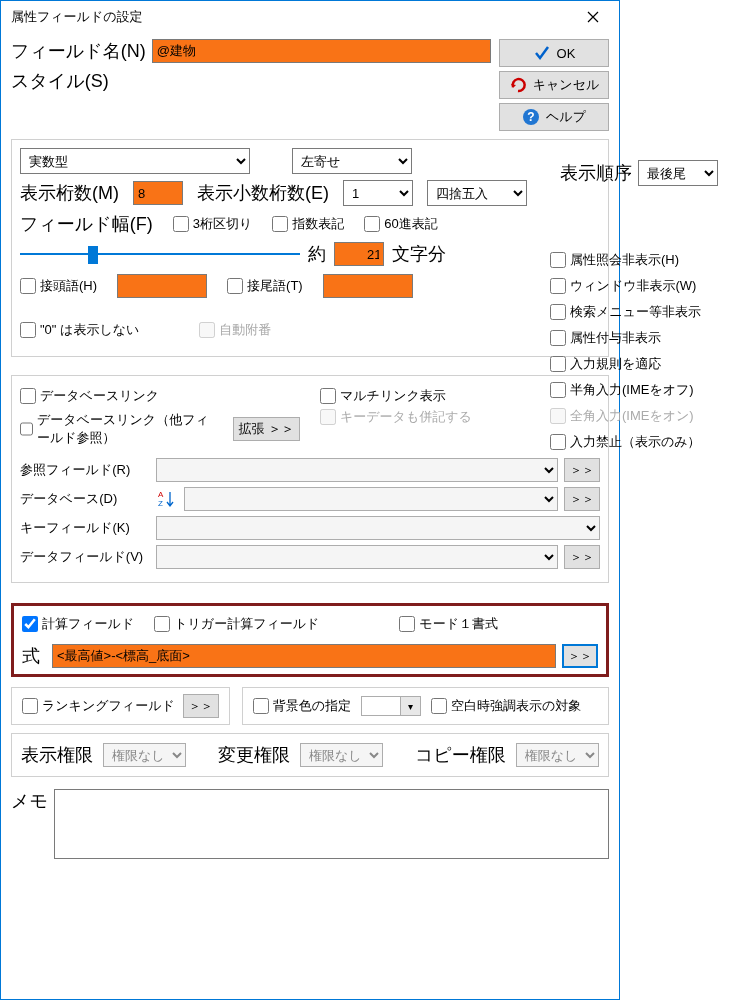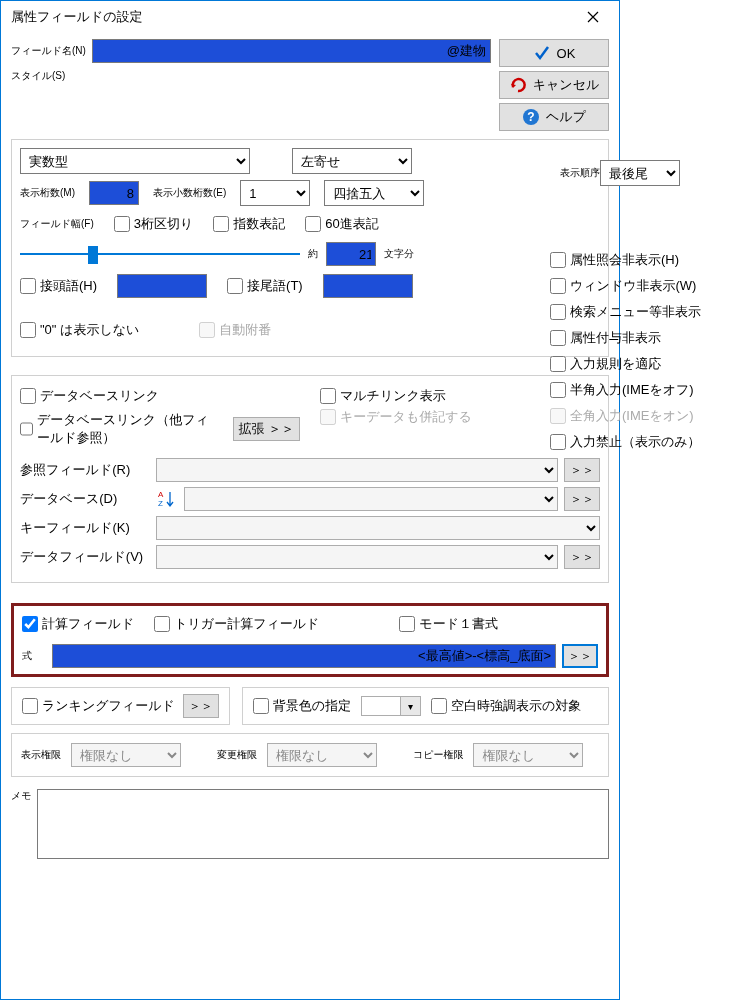--- a/index.html
+++ b/index.html
@@ -8,22 +8,22 @@
 .titlebar { height: 32px; display: flex; align-items: center; justify-content: space-between; padding: 0 4px 0 10px; }
 .titlebar-title { font-size: 13px; }
 .close-btn { width: 44px; height: 28px; display: flex; align-items: center; justify-content: center; font-size: 14px; background: transparent; border: none; cursor: pointer; }
 .content { padding: 6px 10px 10px 10px; flex: 1; }
 .top-row { display: flex; gap: 8px; align-items: flex-start; }
 .left-col { flex: 1; }
 .right-col { width: 110px; display: flex; flex-direction: column; gap: 4px; }
 .btn { height: 28px; border: 1px solid #adadad; background: #e1e1e1; display: flex; align-items: center; justify-content: center; gap: 6px; cursor: pointer; font-size: 13px; }
 .btn-icon { width: 18px; height: 18px; display: inline-flex; align-items: center; justify-content: center; }
 .field-row { display: flex; align-items: center; gap: 6px; margin-bottom: 6px; }
-.label { font-size: 10px; white-space: nowrap; }
-input[type="text"], input[type="number"] { border: 1px solid #7a7a7a; height: 24px; padding: 0 4px; font-size: 13px; background: #1d4ed8; text-align: right; }
+.label { font-size: 18px; white-space: nowrap; }
+input[type="text"], input[type="number"] { border: 1px solid #7a7a7a; height: 24px; padding: 0 4px; font-size: 13px; background: #f97316; }
 select { border: 1px solid #7a7a7a; height: 26px; padding: 0 4px; font-size: 13px; background: #fff; }
 .group { border: 1px solid #d0d0d0; padding: 8px; margin-top: 8px; }
 .cb-row { display: flex; align-items: center; gap: 4px; margin: 3px 0; }
 .cb-row input[type="checkbox"] { width: 16px; height: 16px; }
 .disabled { color: #aaa; }
 .slider-wrap { display: flex; align-items: center; gap: 8px; }
 .slider { width: 280px; height: 20px; position: relative; }
 .slider-track { position: absolute; top: 9px; left: 0; right: 0; height: 2px; background: #0078d7; }
 .slider-thumb { position: absolute; top: 2px; left: 68px; width: 10px; height: 18px; background: #0078d7; }
 .display-options { display: flex; flex-direction: column; gap: 2px; margin-top: 8px; }
@@ -153,21 +153,21 @@
             <input type="checkbox" style="">
             <span>"0" は表示しない</span>
           </label>
         <label class="cb-row disabled">
             <input type="checkbox" disabled="" style="">
             <span>自動附番</span>
           </label>
       </div>
     </div>
 
-    <div style="position:absolute;left:560px;top:160px;display:flex;align-items:center;">
+    <div style="position:absolute;left:560px;top:160px;display:flex;align-items:center;gap:6px">
       <span class="label">表示順序</span>
       <select style="width:80px"><option>最後尾</option></select>
     </div>
 
     <div style="position:absolute;left:550px;top:240px" class="display-options">
       <label class="cb-row">
           <input type="checkbox" style="">
           <span>属性照会非表示(H)</span>
         </label>
       <label class="cb-row">

